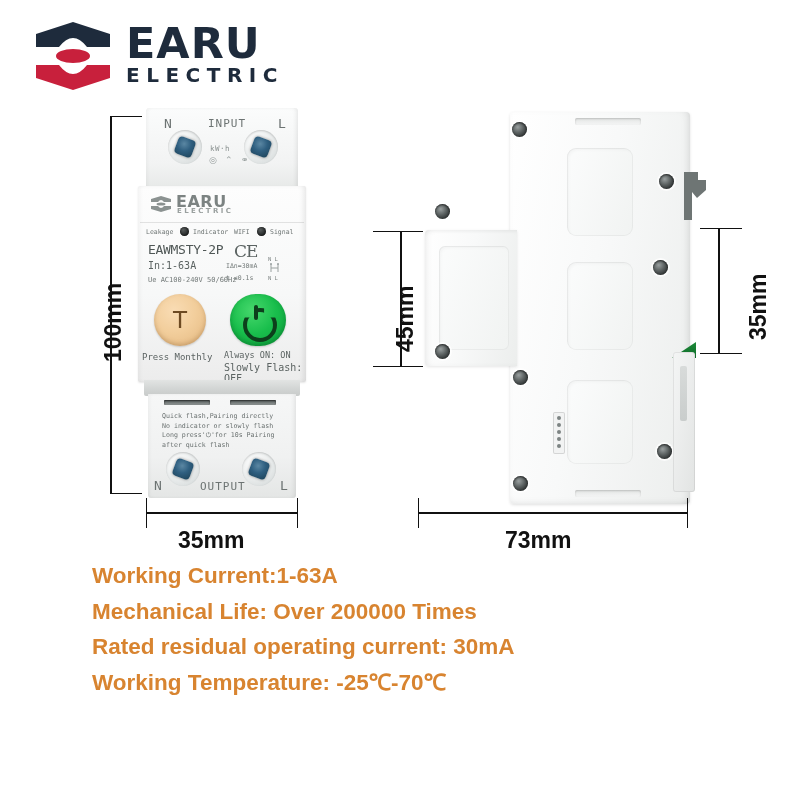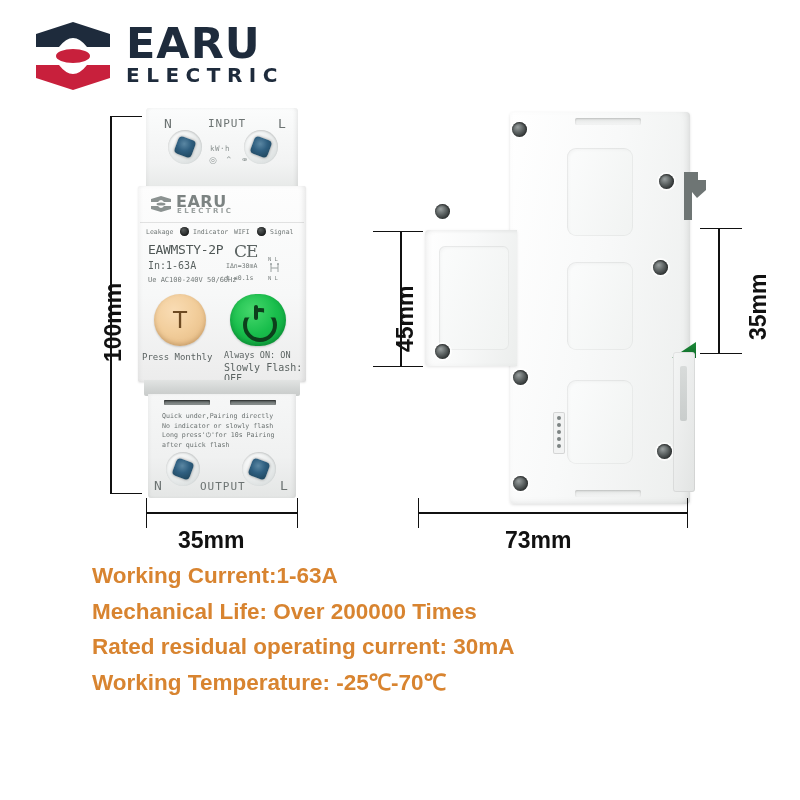--- a/index.html
+++ b/index.html
@@ -243,21 +243,21 @@
       <div class="cap-test">Press Monthly</div>
       <div class="cap-pw1">Always ON: ON</div>
       <div class="cap-pw2">Slowly Flash: OFF</div>
     </div>
 
     <div class="fv-ledge"></div>
 
     <div class="fv-bot">
       <div class="vent" style="left:16px;top:6px;"></div>
       <div class="vent" style="left:82px;top:6px;"></div>
-      <div class="pair-txt" style="white-space:pre-line">Quick under,Pairing directly
+      <div class="pair-txt" style="white-space:pre-line">Quick flash,Pairing directly
 No indicator or slowly flash
 Long press'⏻'for 10s Pairing
 after quick flash</div>
 
       <div class="screw" style="left:18px;top:58px;">
         <i class="spk" style="transform:rotate(10deg)"></i>
           <i class="spk" style="transform:rotate(55deg)"></i>
         <i class="spk" style="transform:rotate(100deg)"></i>
           <i class="spk" style="transform:rotate(145deg)"></i>
       </div>

